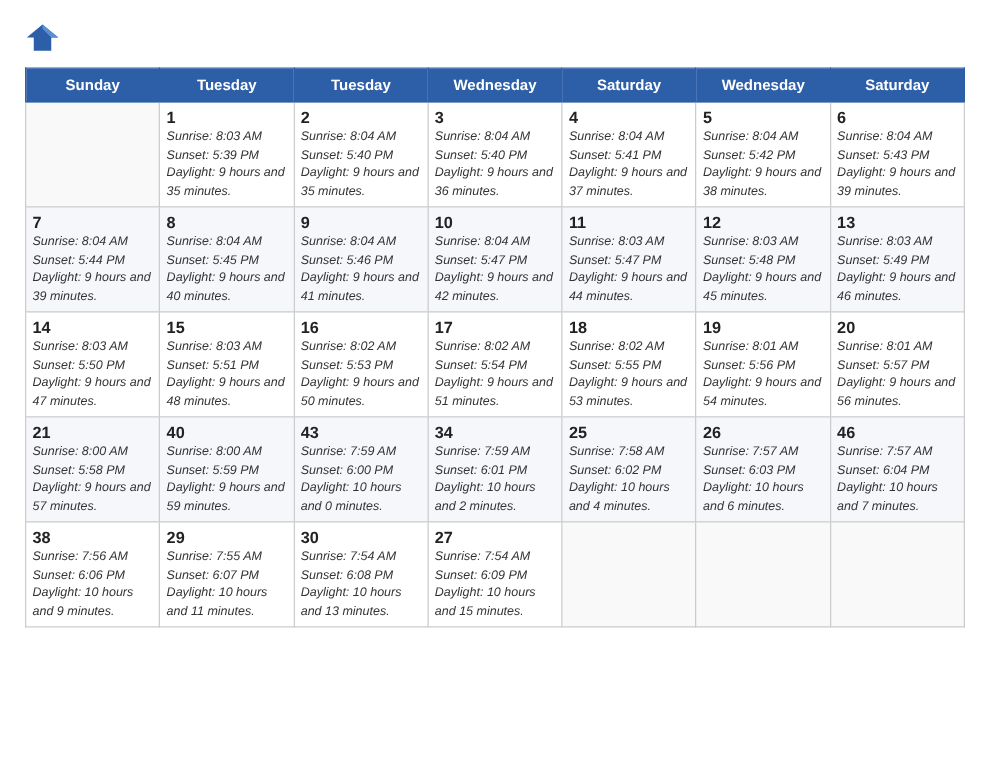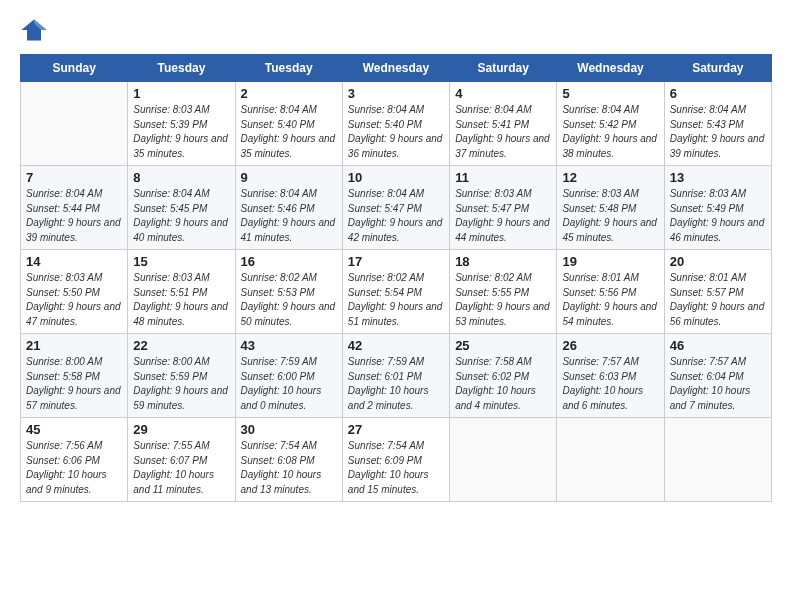--- a/index.html
+++ b/index.html
@@ -204,47 +204,47 @@
             <span class="day-num">20</span>
             <div class="day-info">Sunrise: 8:01 AM<br>Sunset: 5:57 PM<br>Daylight: 9 hours and 56 minutes.</div>
           </td>
         </tr>
         <tr>
           <td>
             <span class="day-num">21</span>
             <div class="day-info">Sunrise: 8:00 AM<br>Sunset: 5:58 PM<br>Daylight: 9 hours and 57 minutes.</div>
           </td>
           <td>
-            <span class="day-num">22</span>
+            <span class="day-num">40</span>
             <div class="day-info">Sunrise: 8:00 AM<br>Sunset: 5:59 PM<br>Daylight: 9 hours and 59 minutes.</div>
           </td>
           <td>
             <span class="day-num">43</span>
             <div class="day-info">Sunrise: 7:59 AM<br>Sunset: 6:00 PM<br>Daylight: 10 hours and 0 minutes.</div>
           </td>
           <td>
-            <span class="day-num">42</span>
+            <span class="day-num">34</span>
             <div class="day-info">Sunrise: 7:59 AM<br>Sunset: 6:01 PM<br>Daylight: 10 hours and 2 minutes.</div>
           </td>
           <td>
             <span class="day-num">25</span>
             <div class="day-info">Sunrise: 7:58 AM<br>Sunset: 6:02 PM<br>Daylight: 10 hours and 4 minutes.</div>
           </td>
           <td>
             <span class="day-num">26</span>
             <div class="day-info">Sunrise: 7:57 AM<br>Sunset: 6:03 PM<br>Daylight: 10 hours and 6 minutes.</div>
           </td>
           <td>
             <span class="day-num">46</span>
             <div class="day-info">Sunrise: 7:57 AM<br>Sunset: 6:04 PM<br>Daylight: 10 hours and 7 minutes.</div>
           </td>
         </tr>
         <tr>
           <td>
-            <span class="day-num">45</span>
+            <span class="day-num">38</span>
             <div class="day-info">Sunrise: 7:56 AM<br>Sunset: 6:06 PM<br>Daylight: 10 hours and 9 minutes.</div>
           </td>
           <td>
             <span class="day-num">29</span>
             <div class="day-info">Sunrise: 7:55 AM<br>Sunset: 6:07 PM<br>Daylight: 10 hours and 11 minutes.</div>
           </td>
           <td>
             <span class="day-num">30</span>
             <div class="day-info">Sunrise: 7:54 AM<br>Sunset: 6:08 PM<br>Daylight: 10 hours and 13 minutes.</div>
           </td>

